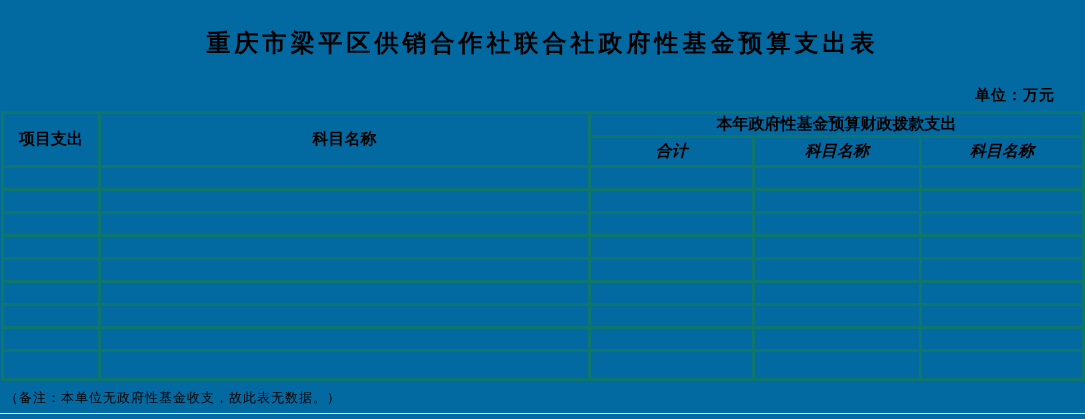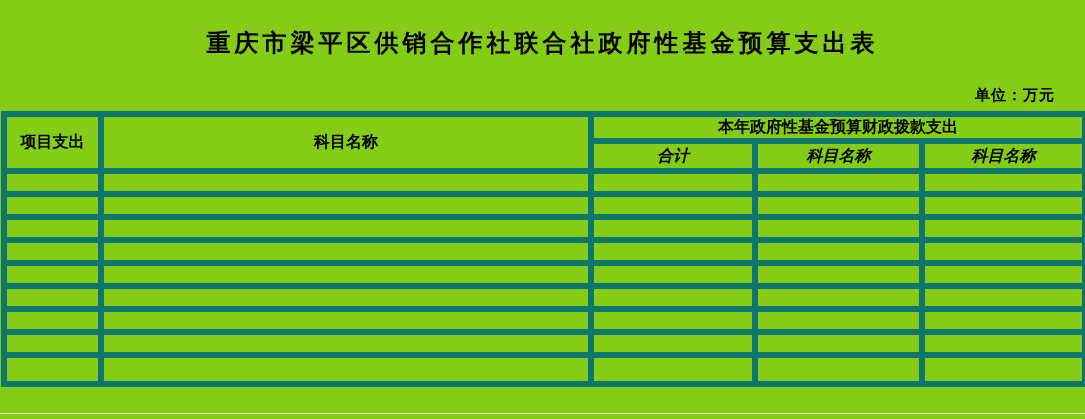--- a/index.html
+++ b/index.html
@@ -38,21 +38,21 @@
   table.budget {
     position: absolute;
     top: 111px;
     left: 1px;
     width: 1081px;
     border-collapse: collapse;
     table-layout: fixed;
     border: 2px solid #000;
   }
   table.budget th, table.budget td {
-    border: 6px solid #0f766e;
+    border: 3px solid #0f766e;
     padding: 0 2px;
     vertical-align: middle;
     text-align: center;
     overflow: hidden;
   }
   table.budget thead th {
     font-weight: bold;
   }
   tr.hdr-group { height: 24px; }
   tr.hdr-group th { font-size: 16px; }
@@ -73,21 +73,21 @@
     position: absolute;
     top: 413px;
     left: 0;
     width: 1085px;
     height: 1px;
   }
 </style>
 </head>
 <body style="background: rgb(255, 255, 255);">
 
-<div class="page" style="background: #84cc16;">
+<div class="page" style="background: #0369a1;">
 
   <div class="title">重庆市梁平区供销合作社联合社政府性基金预算支出表</div>
 
   <div class="unit-label">单位：万元</div>
 
   <table class="budget">
     <colgroup>
       <col style="width:97px">
       <col style="width:490px">
       <col style="width:164px">
@@ -166,16 +166,17 @@
         <tr>
           <td></td>
           <td></td>
           <td></td>
           <td></td>
           <td></td>
         </tr>
       </tbody>
   </table>
 
+  <div class="footer-note">（备注：本单位无政府性基金收支，故此表无数据。）</div>
 
   <div class="bottom-rule" style="background: rgb(232, 232, 232);"></div>
 
 </div>
 
 </body></html>

